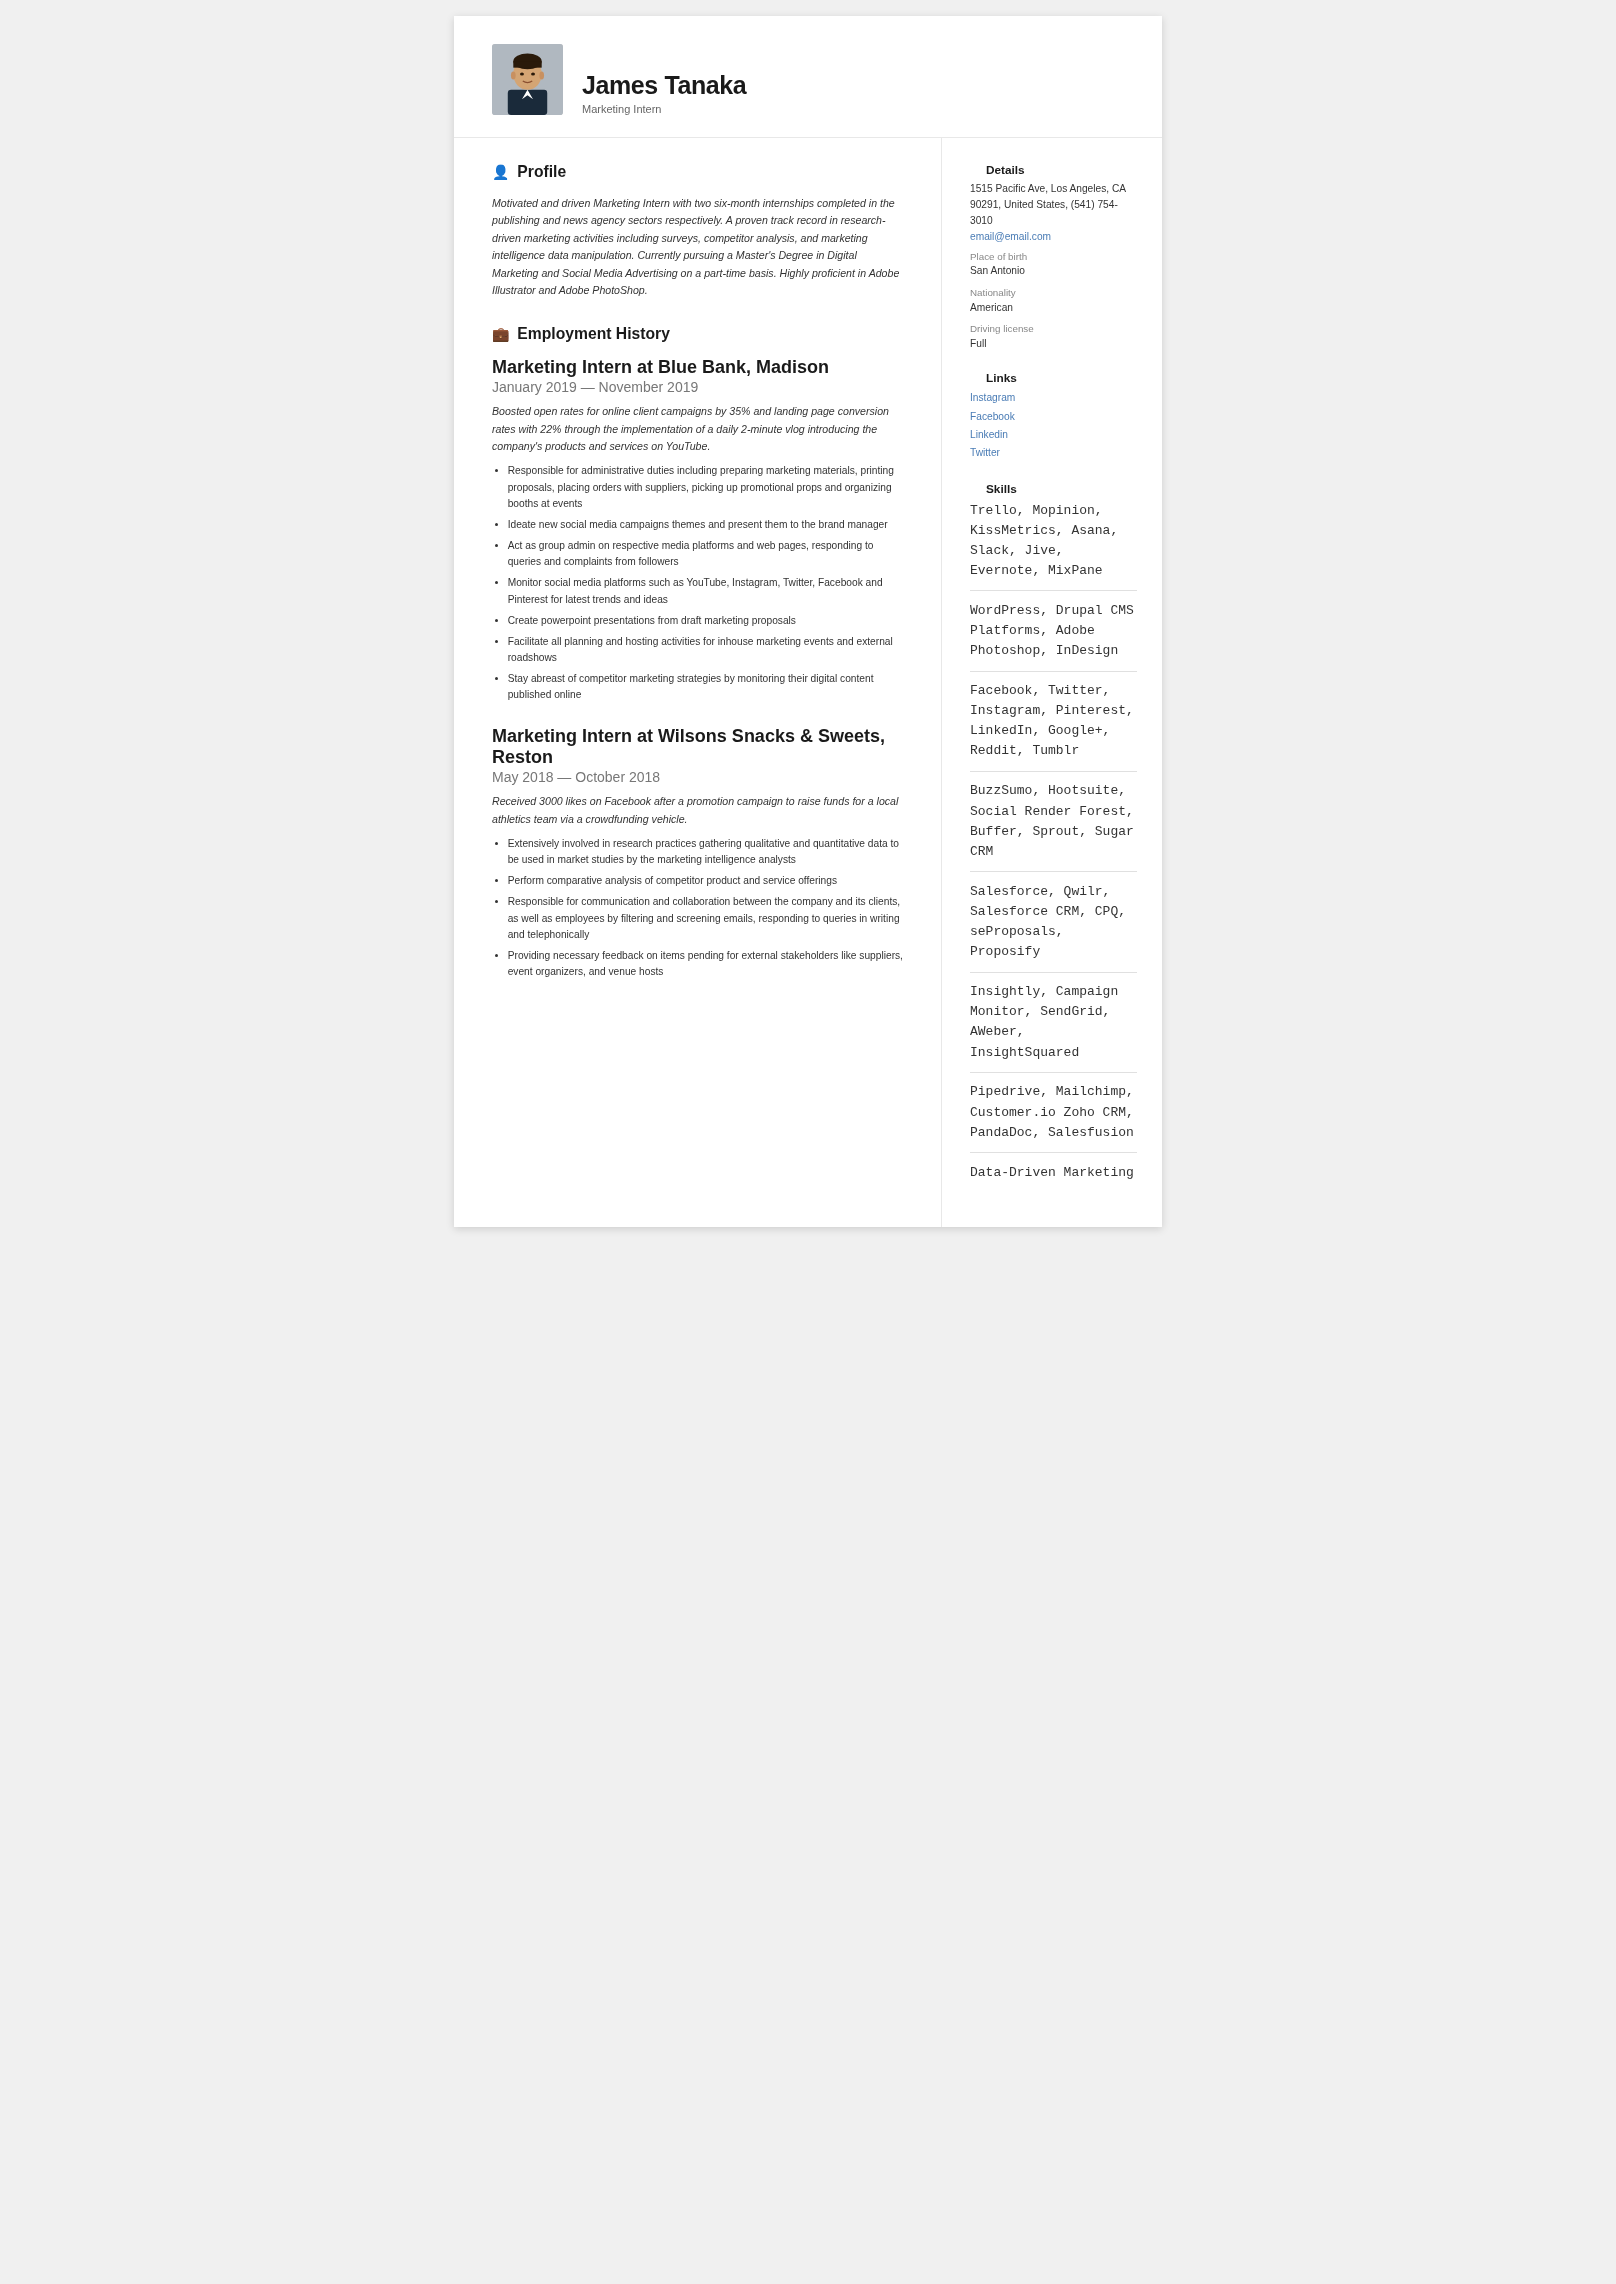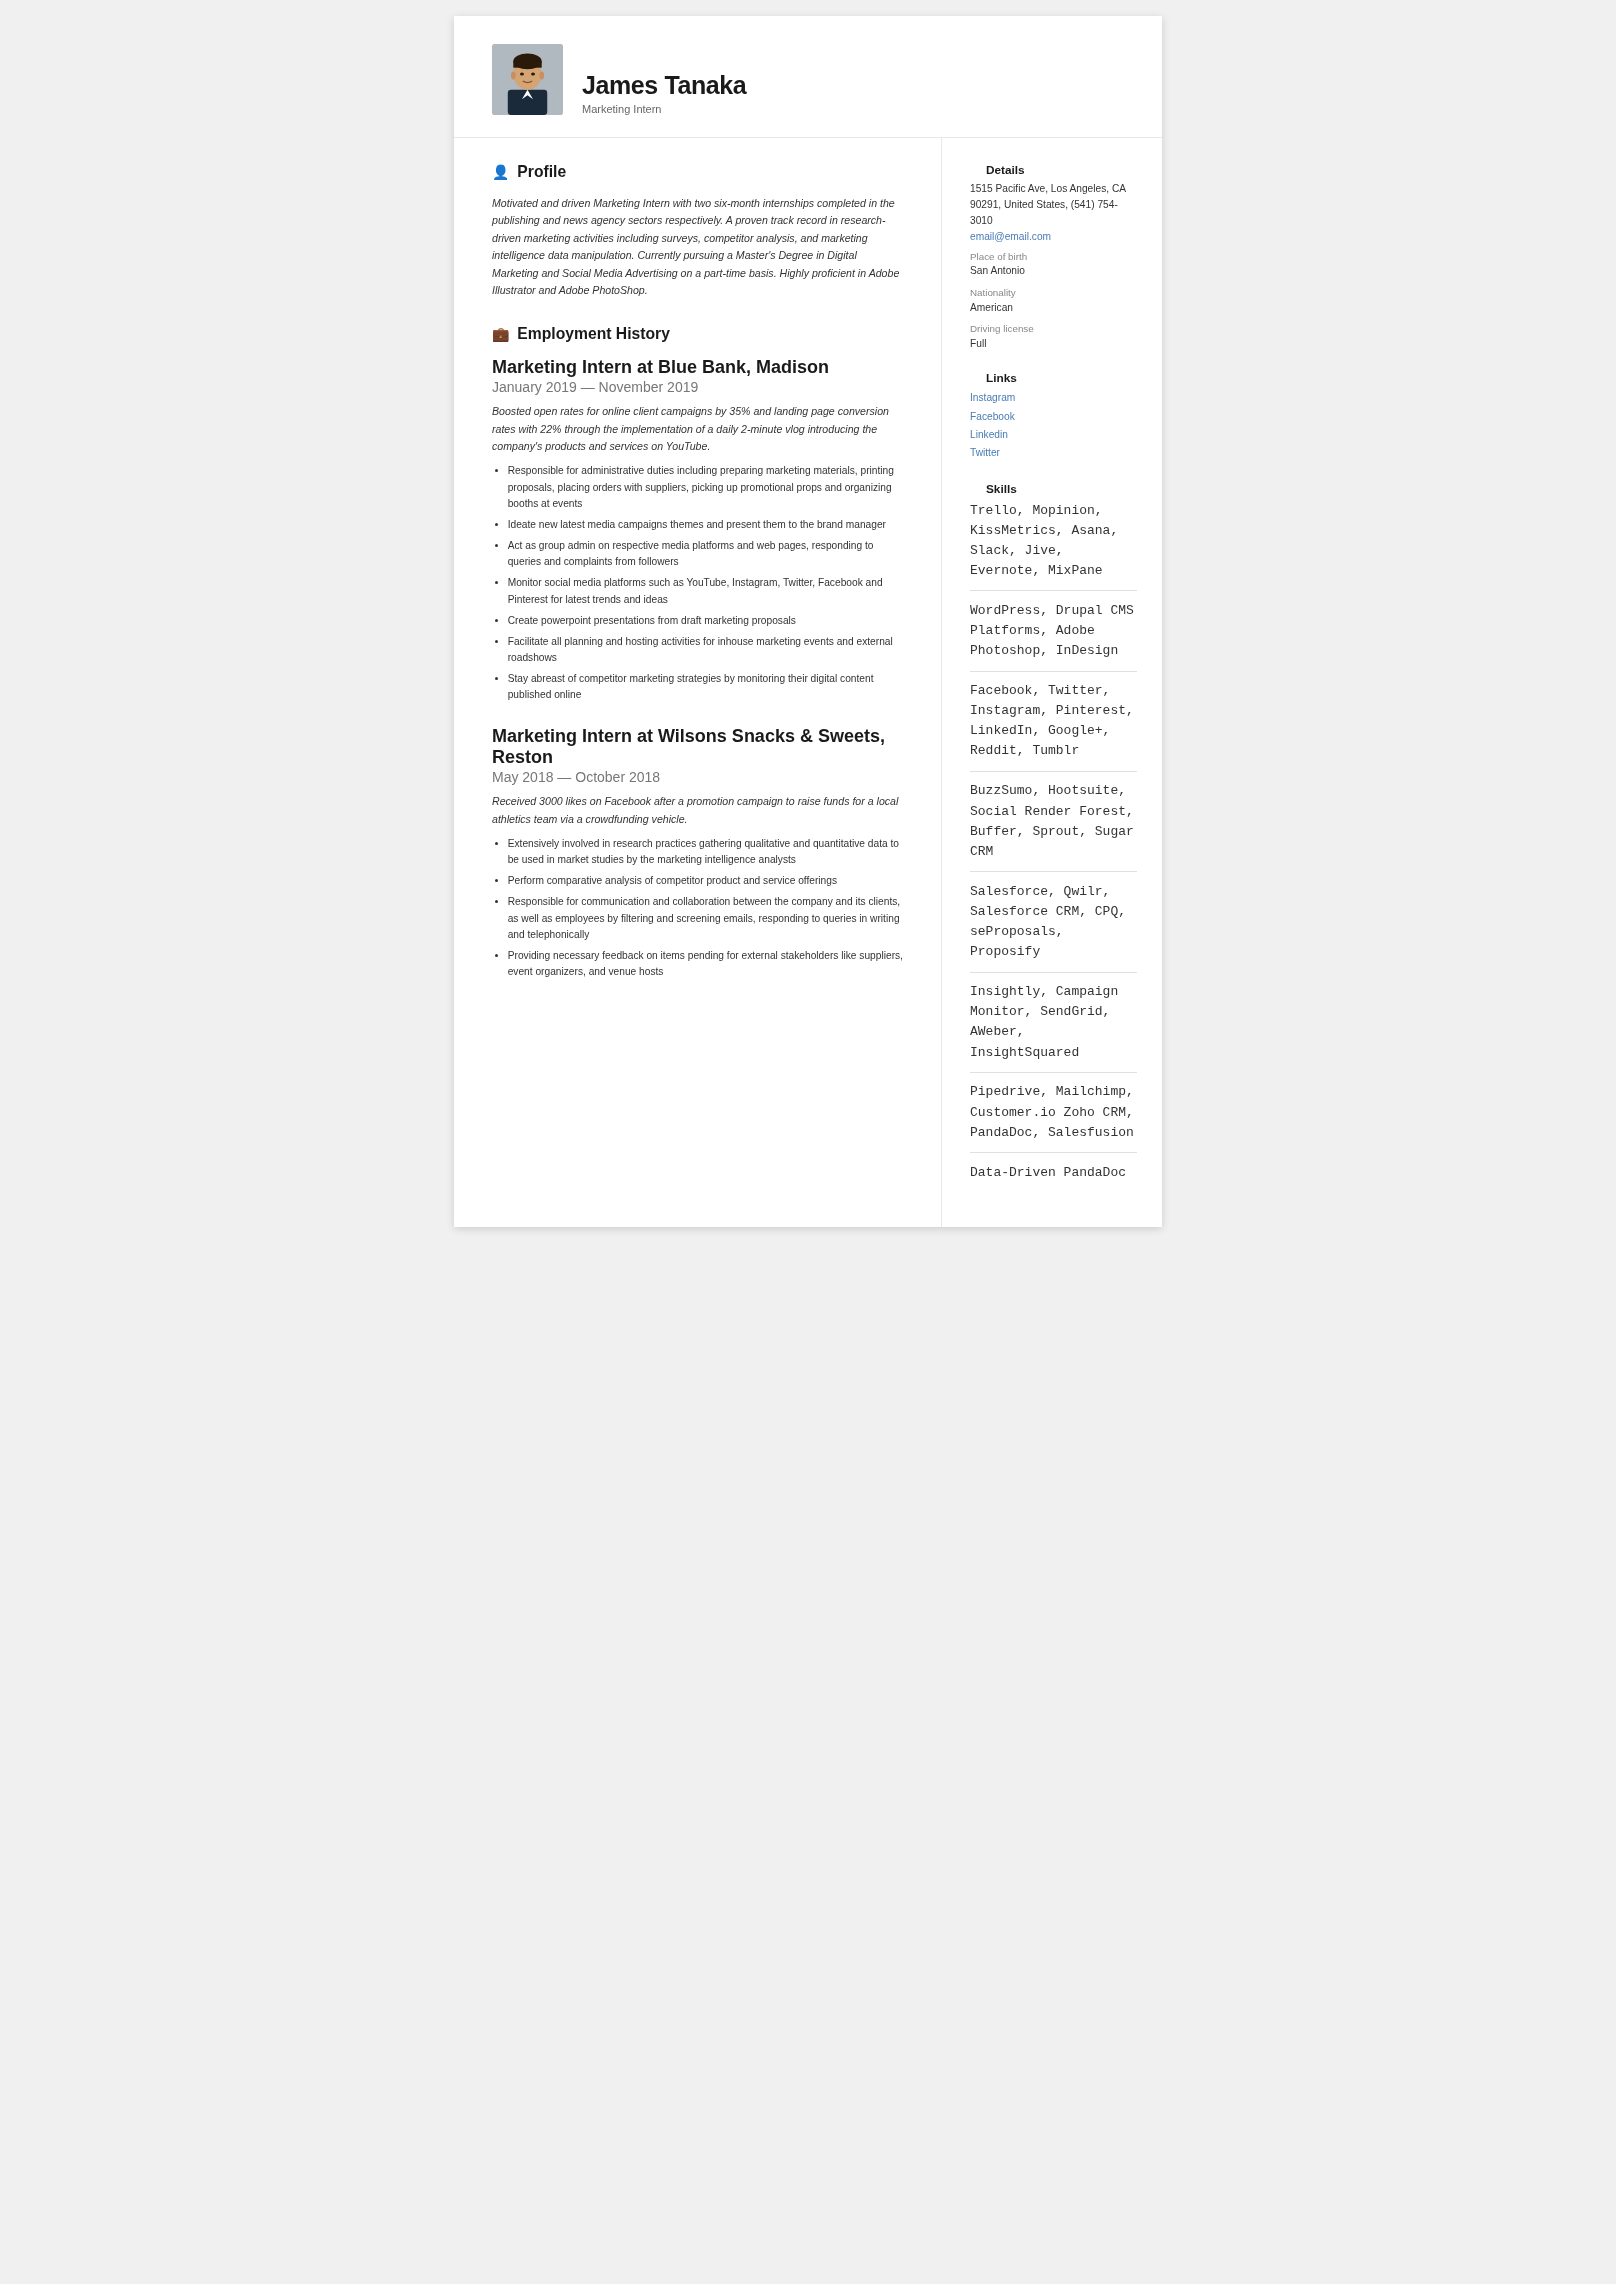--- a/index.html
+++ b/index.html
@@ -222,21 +222,21 @@
           <span class="section-icon">💼</span>
           <span>Employment History</span>
         </div>
 
         <div class="job-block">
           <div class="job-title">Marketing Intern at  Blue Bank, Madison</div>
           <div class="job-period">January 2019 — November 2019</div>
           <p class="job-desc">Boosted open rates for online client campaigns by 35% and landing page conversion rates with 22% through the implementation of a daily 2-minute vlog introducing the company's products and services on YouTube.</p>
           <ul class="bullet-list">
           <li>Responsible for administrative duties including preparing marketing materials, printing proposals, placing orders with suppliers, picking up promotional props and organizing booths at events</li>
-              <li>Ideate new latest media campaigns themes and present them to the brand manager</li>
+              <li>Ideate new social media campaigns themes and present them to the brand manager</li>
               <li>Act as group admin on respective media platforms and web pages, responding to queries and complaints from followers</li>
               <li>Monitor social media platforms such as YouTube, Instagram, Twitter, Facebook and Pinterest for latest trends and ideas</li>
               <li>Create powerpoint presentations from draft marketing proposals</li>
               <li>Facilitate all planning and hosting activities for inhouse marketing events and external roadshows</li>
               <li>Stay abreast of competitor marketing strategies by monitoring their digital content published online</li>
             </ul>
         </div>
 
         <div class="job-block">
           <div class="job-title">Marketing Intern at  Wilsons Snacks &amp; Sweets, Reston</div>
@@ -290,20 +290,20 @@
             <div class="skill-group">Facebook, Twitter, Instagram, Pinterest, LinkedIn, Google+, Reddit, Tumblr</div>
             <hr class="divider">
             <div class="skill-group">BuzzSumo, Hootsuite, Social Render Forest, Buffer, Sprout, Sugar CRM</div>
             <hr class="divider">
             <div class="skill-group">Salesforce, Qwilr, Salesforce CRM, CPQ, seProposals, Proposify</div>
             <hr class="divider">
             <div class="skill-group">Insightly, Campaign Monitor, SendGrid, AWeber, InsightSquared</div>
             <hr class="divider">
             <div class="skill-group">Pipedrive, Mailchimp, Customer.io Zoho CRM, PandaDoc, Salesfusion</div>
             <hr class="divider">
-            <div class="skill-group">Data-Driven PandaDoc</div>
+            <div class="skill-group">Data-Driven Marketing</div>
           </div>
       </div>
 
     </div>
   </div>
 </div>
 
 
 </body></html>

